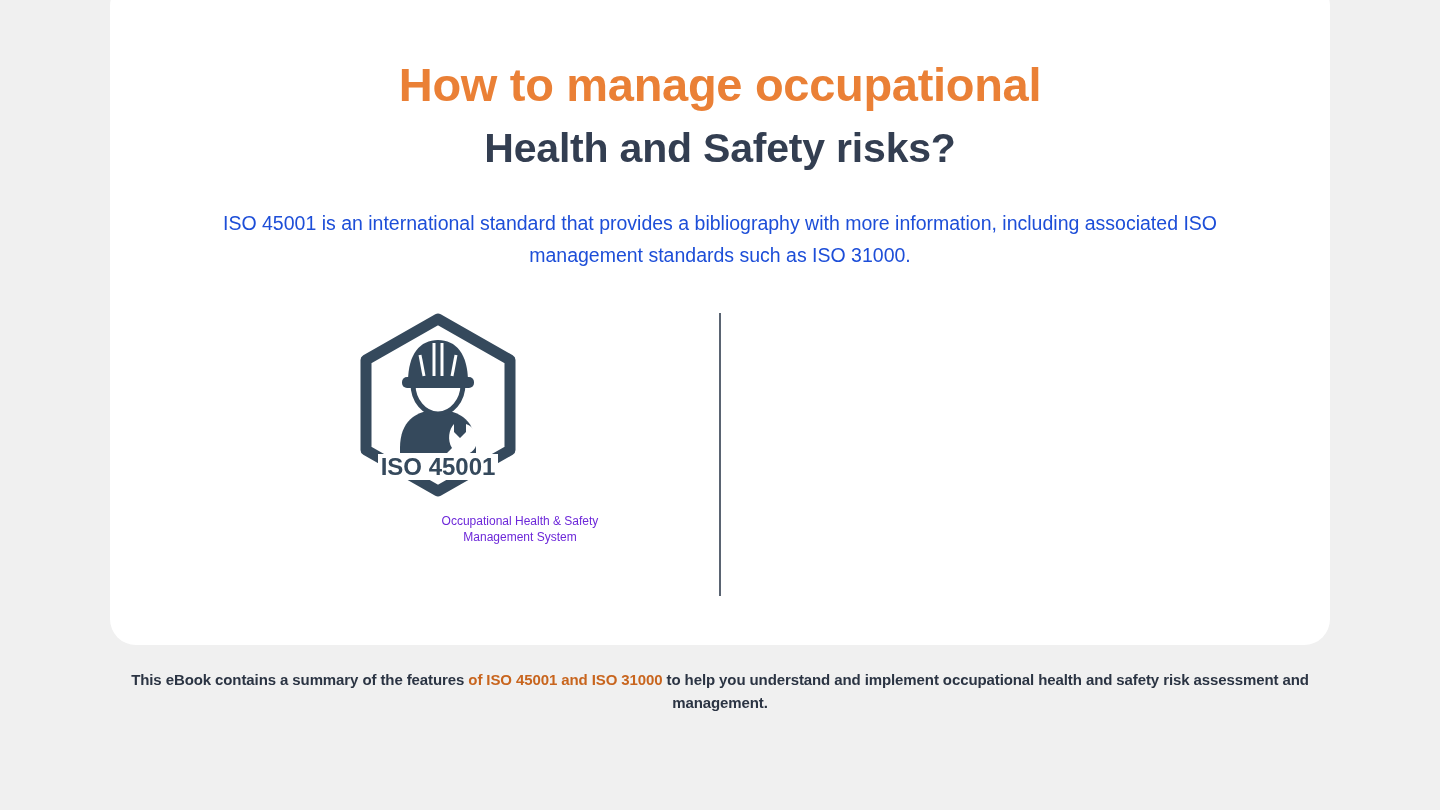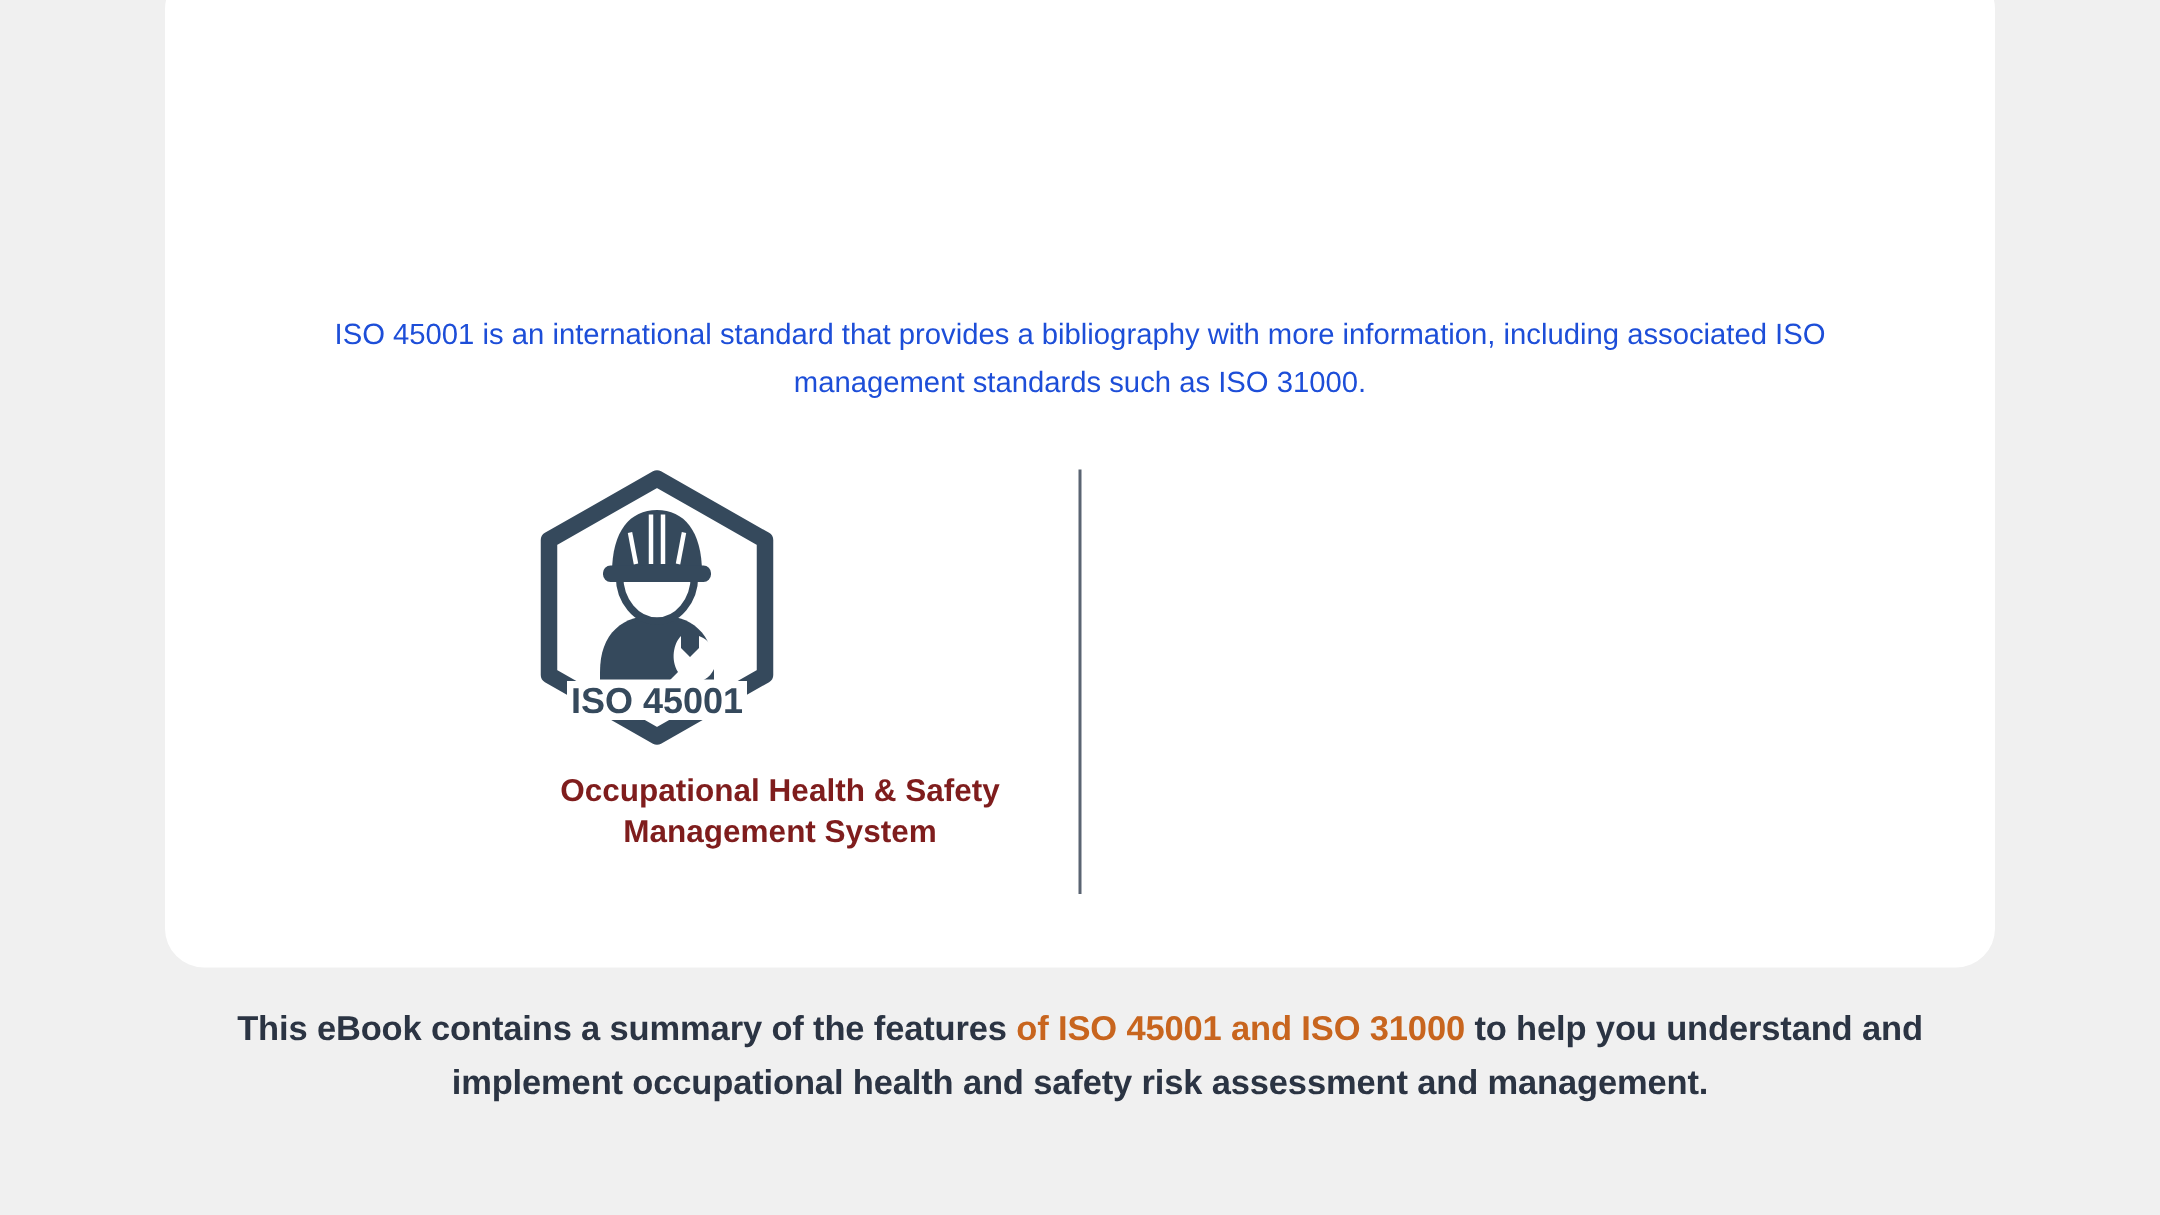--- a/index.html
+++ b/index.html
@@ -72,48 +72,52 @@
     position:absolute;
     top:0;
     text-align:center;
   }
   .col-left  { left:240px; width:340px; }
   .col-right { left:650px; width:560px; }
 
   .badge-wrap { display:flex; justify-content:flex-start; }
   .badge-caption {
     margin-top:14px;
-    font-size:21px;
-    font-weight:bold;
+    font-size:12px;
+    font-weight:normal;
     line-height:1.3;
-    color:#7f1d1d;
+    color:#6d28d9;
   }
   .col-right .badge-caption { margin-top:15px; }
 
   
   .footer {
     position:absolute;
     left:120px; top:668px;
     width:1200px;
     text-align:center;
-    font-size:23px;
+    font-size:15px;
     font-weight:bold;
     line-height:1.55;
     color:#2b3443;
     letter-spacing:-0.1px;
   }
   .footer .hl { color:#c8651e; }
 </style>
 </head>
 <body>
 
 <div id="root">
 
   <div class="card">
 
+    <div class="heading">
+      <span class="heading-line1">How to manage occupational</span>
+      <span class="heading-line2">Health and Safety risks?</span>
+    </div>
 
     <p class="subtitle">ISO 45001 is an international standard that provides a bibliography with more information, including associated ISO management standards such as ISO 31000.</p>
 
     <div class="columns">
 
       <div class="divider"></div>
 
       <div class="col col-left">
         <div class="badge-wrap">
           <svg width="176" height="190" viewBox="0 0 176 190">

